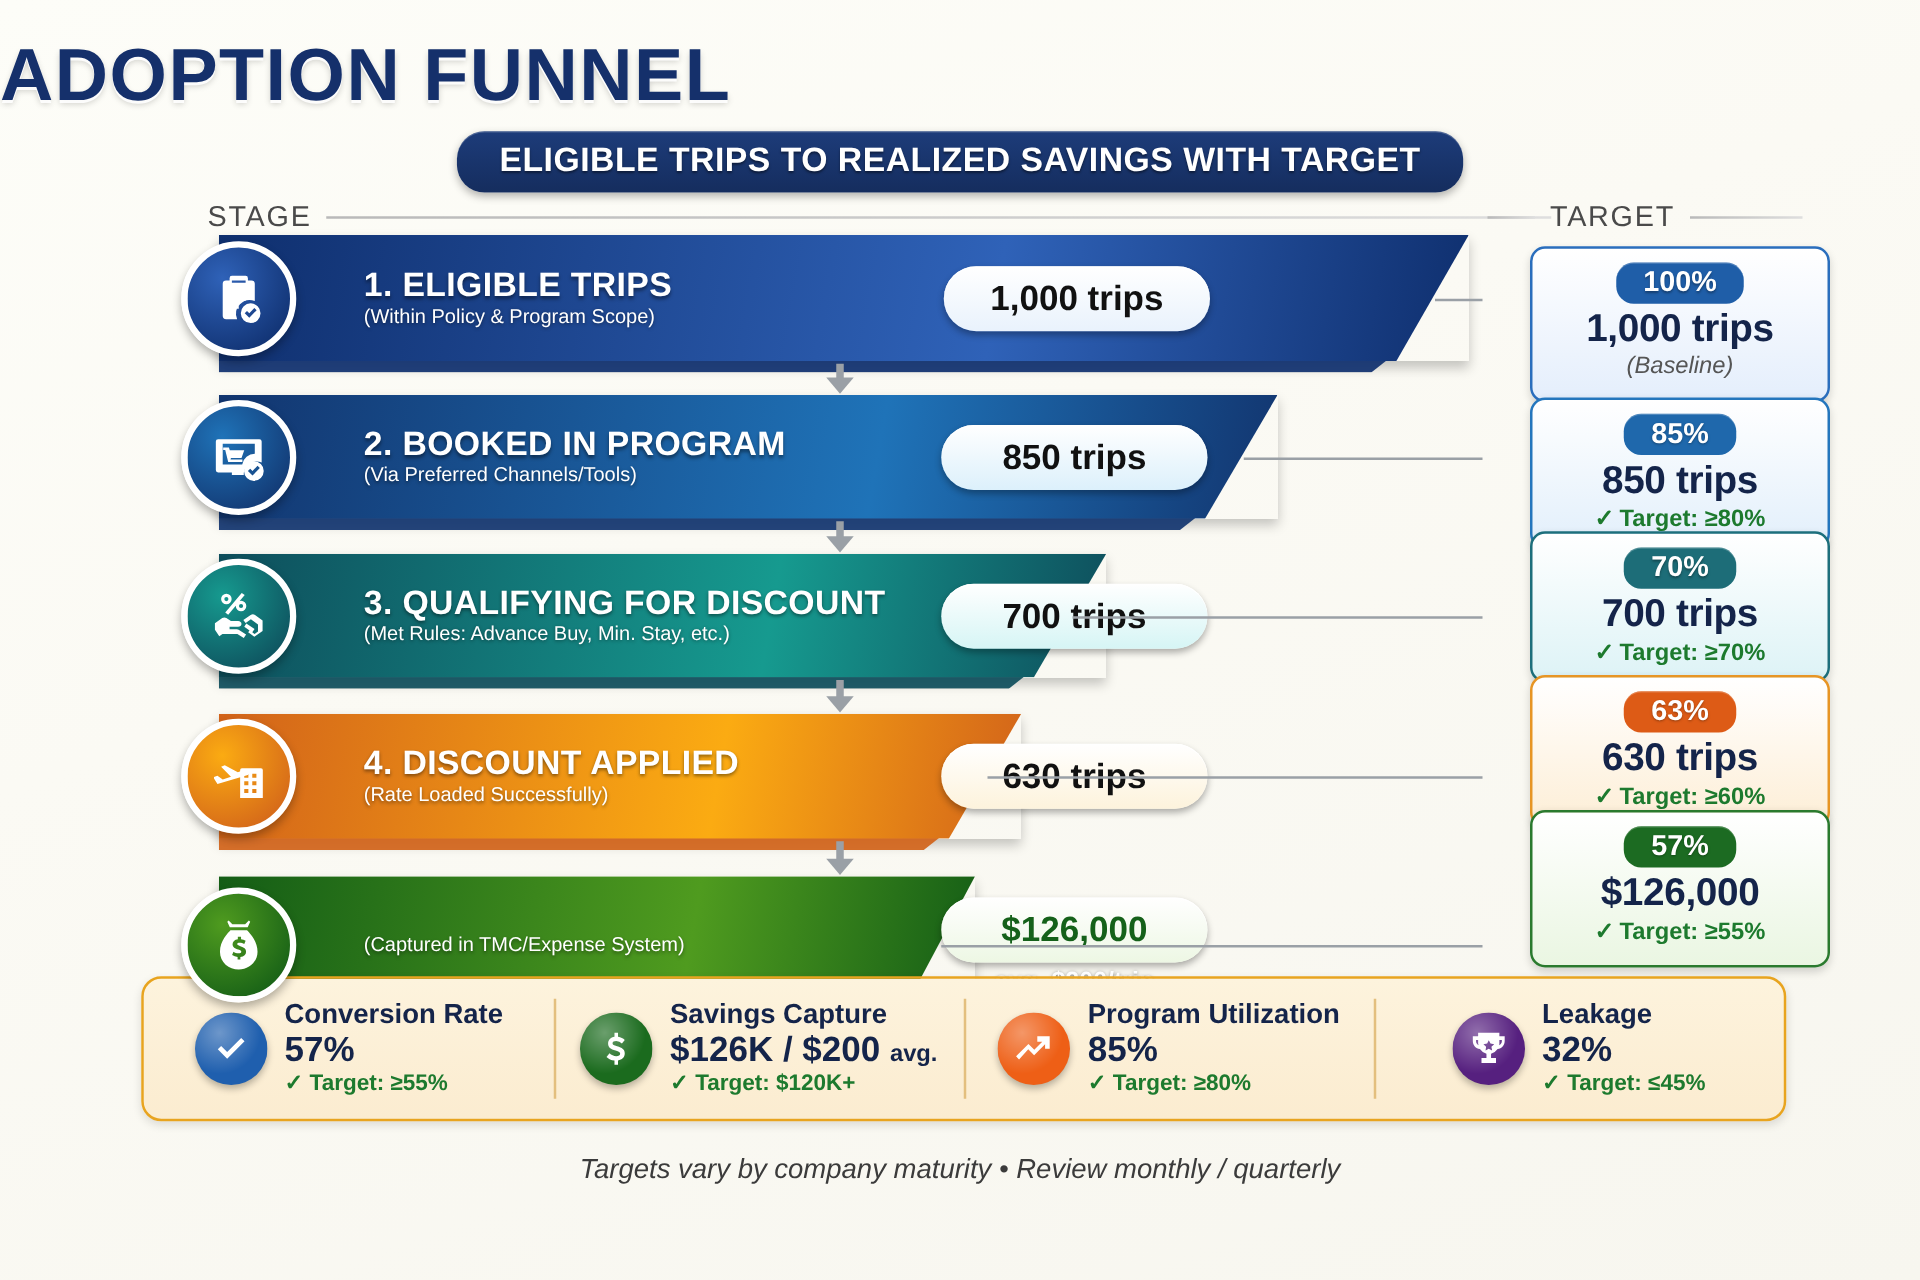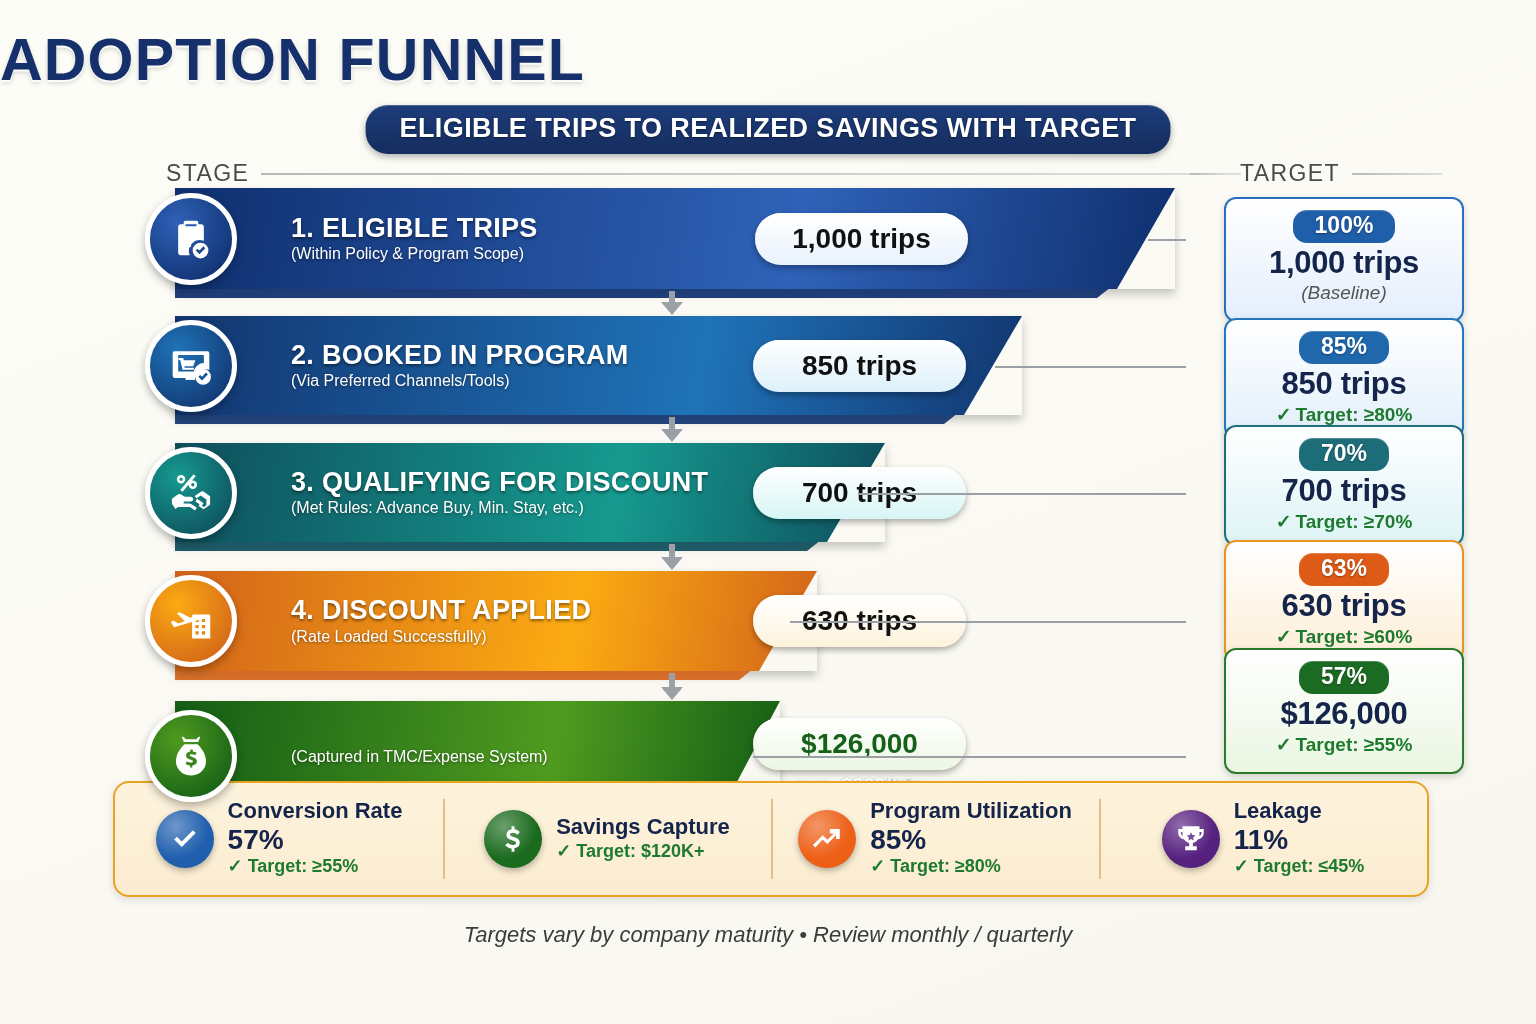--- a/index.html
+++ b/index.html
@@ -351,20 +351,21 @@
         </div>
       </div>
       <div class="kpi">
         <div class="kdot" style="background:radial-gradient(circle at 34% 28%, rgba(255,255,255,.35), rgba(255,255,255,0) 58%), #1b6b1e">
           <svg viewBox="0 0 24 24">
             <path d="M11 3h2v2.2c1.6.2 2.9.9 3.8 1.8l-1.6 2A4.8 4.8 0 0 0 12 7.6c-1.3 0-2.1.5-2.1 1.3 0 .8.7 1.2 2.6 1.7 2.8.8 4.3 1.8 4.3 4.1 0 2.1-1.5 3.5-3.8 3.9V21h-2v-2.3c-1.8-.2-3.4-1-4.5-2.1l1.7-2c1 1 2.4 1.6 3.8 1.6 1.4 0 2.2-.5 2.2-1.4 0-.8-.6-1.2-2.6-1.8-2.7-.8-4.2-1.7-4.2-4 0-2 1.4-3.4 3.6-3.8V3z"></path>
           </svg>
         </div>
         <div class="ktxt">
           <div class="klabel">Savings Capture</div>
+          <div class="kval"><span>$126K / $200</span> <span class="sm">avg.</span></div>
           <div class="ktarget"><span>✓</span> <span>Target: $120K+</span></div>
         </div>
       </div>
       <div class="kpi">
         <div class="kdot" style="background:radial-gradient(circle at 34% 28%, rgba(255,255,255,.35), rgba(255,255,255,0) 58%), #ee5f16">
           <svg viewBox="0 0 24 24">
             <path d="M14 5h7v7h-2.6V9.4l-6.2 6.2-3.3-3.3L3.7 18 2 16.3l7-7 3.3 3.3 4.5-4.5H14V5z"></path>
           </svg>
         </div>
         <div class="ktxt">
@@ -374,21 +375,21 @@
         </div>
       </div>
       <div class="kpi">
         <div class="kdot" style="background:radial-gradient(circle at 34% 28%, rgba(255,255,255,.35), rgba(255,255,255,0) 58%), #56207f">
           <svg viewBox="0 0 24 24">
             <path d="M6 3h12v2h3v2.6c0 2.4-1.7 4.3-4 4.6a6.1 6.1 0 0 1-3.7 2.6v2.4h2.8V20H7.9v-2.8h2.8v-2.4A6.1 6.1 0 0 1 7 12.2c-2.3-.3-4-2.2-4-4.6V5h3V3zm0 4H4.8v.6c0 1.1.6 2 1.5 2.4A8 8 0 0 1 6 9V7zm12 0v2c0 .3 0 .7-.1 1 .9-.4 1.5-1.3 1.5-2.4V7H18zm-6 .2-.9 1.9-2.1.3 1.5 1.5-.3 2.1 1.8-1 1.9 1-.4-2.1 1.6-1.5-2.1-.3-1-1.9z"></path>
           </svg>
         </div>
         <div class="ktxt">
           <div class="klabel">Leakage</div>
-          <div class="kval"><span>11%</span></div>
+          <div class="kval"><span>32%</span></div>
           <div class="ktarget"><span>✓</span> <span>Target: ≤45%</span></div>
         </div>
       </div>
     </div>
 
   <div id="footer">Targets vary by company maturity • Review monthly / quarterly</div>
 
 </div>
 
 </body></html>

